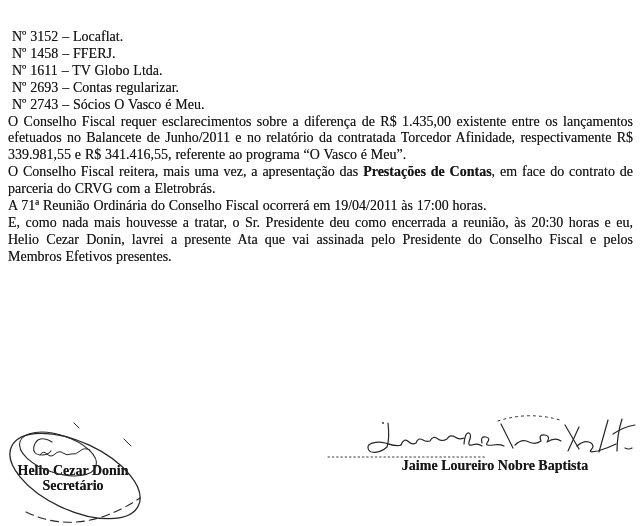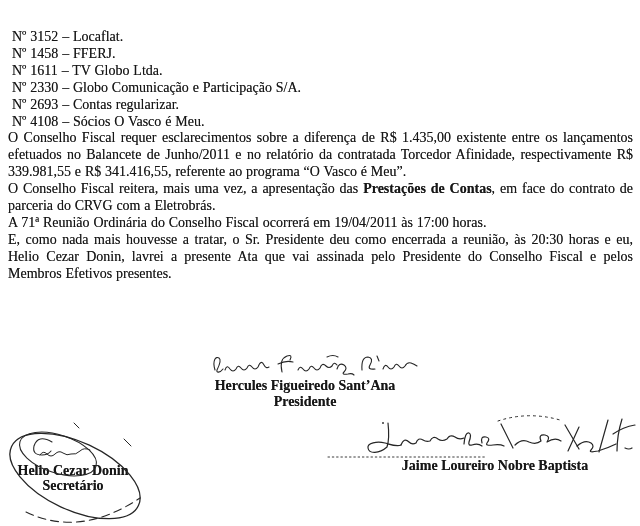--- a/index.html
+++ b/index.html
@@ -24,48 +24,29 @@
 </head>
 <body>
 
 <div class="page">
 
   <div class="textblock">
     <div class="ledger">
       <div class="line">Nº 3152 – Locaflat.</div>
       <div class="line">Nº 1458 – FFERJ.</div>
       <div class="line">Nº 1611 – TV Globo Ltda.</div>
-      <div class="line">Nº 2330 – Globo Comunicação e Participação S/A.</div>
       <div class="line">Nº 2693 – Contas regularizar.</div>
-      <div class="line">Nº 4108 – Sócios O Vasco é Meu.</div>
+      <div class="line">Nº 2743 – Sócios O Vasco é Meu.</div>
     </div>
     <p class="para just">O Conselho Fiscal requer esclarecimentos sobre a diferença de R$ 1.435,00 existente entre os lançamentos efetuados no Balancete de Junho/2011 e no relatório da contratada Torcedor Afinidade, respectivamente R$ 339.981,55 e R$ 341.416,55, referente ao programa “O Vasco é Meu”.</p>
     <p class="para just"><span>O Conselho Fiscal reitera, mais uma vez, a apresentação das </span><b>Prestações de Contas</b><span>, em face do contrato de parceria do CRVG com a Eletrobrás.</span></p>
     <p class="para">A 71ª Reunião Ordinária do Conselho Fiscal ocorrerá em 19/04/2011 às 17:00 horas.</p>
     <p class="para just">E, como nada mais houvesse a tratar, o Sr. Presidente deu como encerrada a reunião, às 20:30 horas e eu, Helio Cezar Donin, lavrei a presente Ata que vai assinada pelo Presidente do Conselho Fiscal e pelos Membros Efetivos presentes.</p>
   </div>
 
-  <div class="sigblock" style="left:160px;top:326px;width:290px;height:60px;">
-    <svg class="scrawl" style="left:46px;top:2px;" width="214" height="26" viewBox="0 0 214 26">
-      <g stroke-width="1.1">
-        <path d="M9 18 C6 8 10 4 13 6 C16 8 13 14 11 18 C10 21 14 21 17 17"></path>
-        <path d="M19 18 q2 -6 5 -1 q3 4 6 0 q2 -5 5 -1 q3 4 6 0 q2 -5 5 -1 q3 4 6 0 q3 -8 6 -2 q2 4 5 2"></path>
-        <path d="M76 20 q-3 -13 5 -16 q6 -2 3 4"></path>
-        <path d="M72 12 q8 -4 15 -2"></path>
-        <path d="M92 18 q2 -5 5 -1 q3 4 6 0 q2 -5 5 -1 q3 4 6 0 q2 -6 6 -2 q3 3 6 0 q2 -5 5 -1"></path>
-        <path d="M121 5 q6 -3 11 0"></path>
-        <path d="M131 17 q2 -7 7 -4 q4 3 0 7 q-3 3 4 2 q4 -1 6 1"></path>
-        <path d="M156 18 q-1 -13 6 -13 q6 1 2 8 q-3 5 5 4"></path>
-        <path d="M171 4 l2 5"></path>
-        <path d="M177 17 q2 -6 5 -2 q3 4 6 0 q2 -5 5 -1 q3 4 6 0 q2 -4 6 -3 q3 1 6 3"></path>
-      </g>
-    </svg>
-    <div class="sig-name" style="left:0;top:28px;width:290px;">Hercules Figueiredo Sant’Ana</div>
-    <div class="sig-name" style="left:0;top:44px;width:290px;">Presidente</div>
-  </div>
 
   <div class="sigblock" style="left:0;top:396px;width:180px;height:125px;">
     <div class="sig-name" style="left:0;top:58px;width:146px;">Secretário</div>
     <div class="sig-name" style="left:0;top:43px;width:146px;">Helio Cezar Donin</div>
     <svg class="scrawl" style="left:0;top:0;" width="180" height="125" viewBox="0 0 180 125">
       <g stroke-width="1.3">
         <ellipse cx="75" cy="56" rx="70" ry="34" transform="rotate(25 75 56)"></ellipse>
         <ellipse cx="58" cy="34" rx="40" ry="19" transform="rotate(18 58 34)" stroke-width="1.1"></ellipse>
         <path d="M52 22 q-14 -8 -18 4 q-2 9 8 9 q6 0 9 -4" stroke-width="1.1"></path>
         <path d="M40 35 q3 -5 7 -1 t8 0 t8 -1 t8 1 q5 1 9 -3 t10 -1" stroke-width="1"></path>

